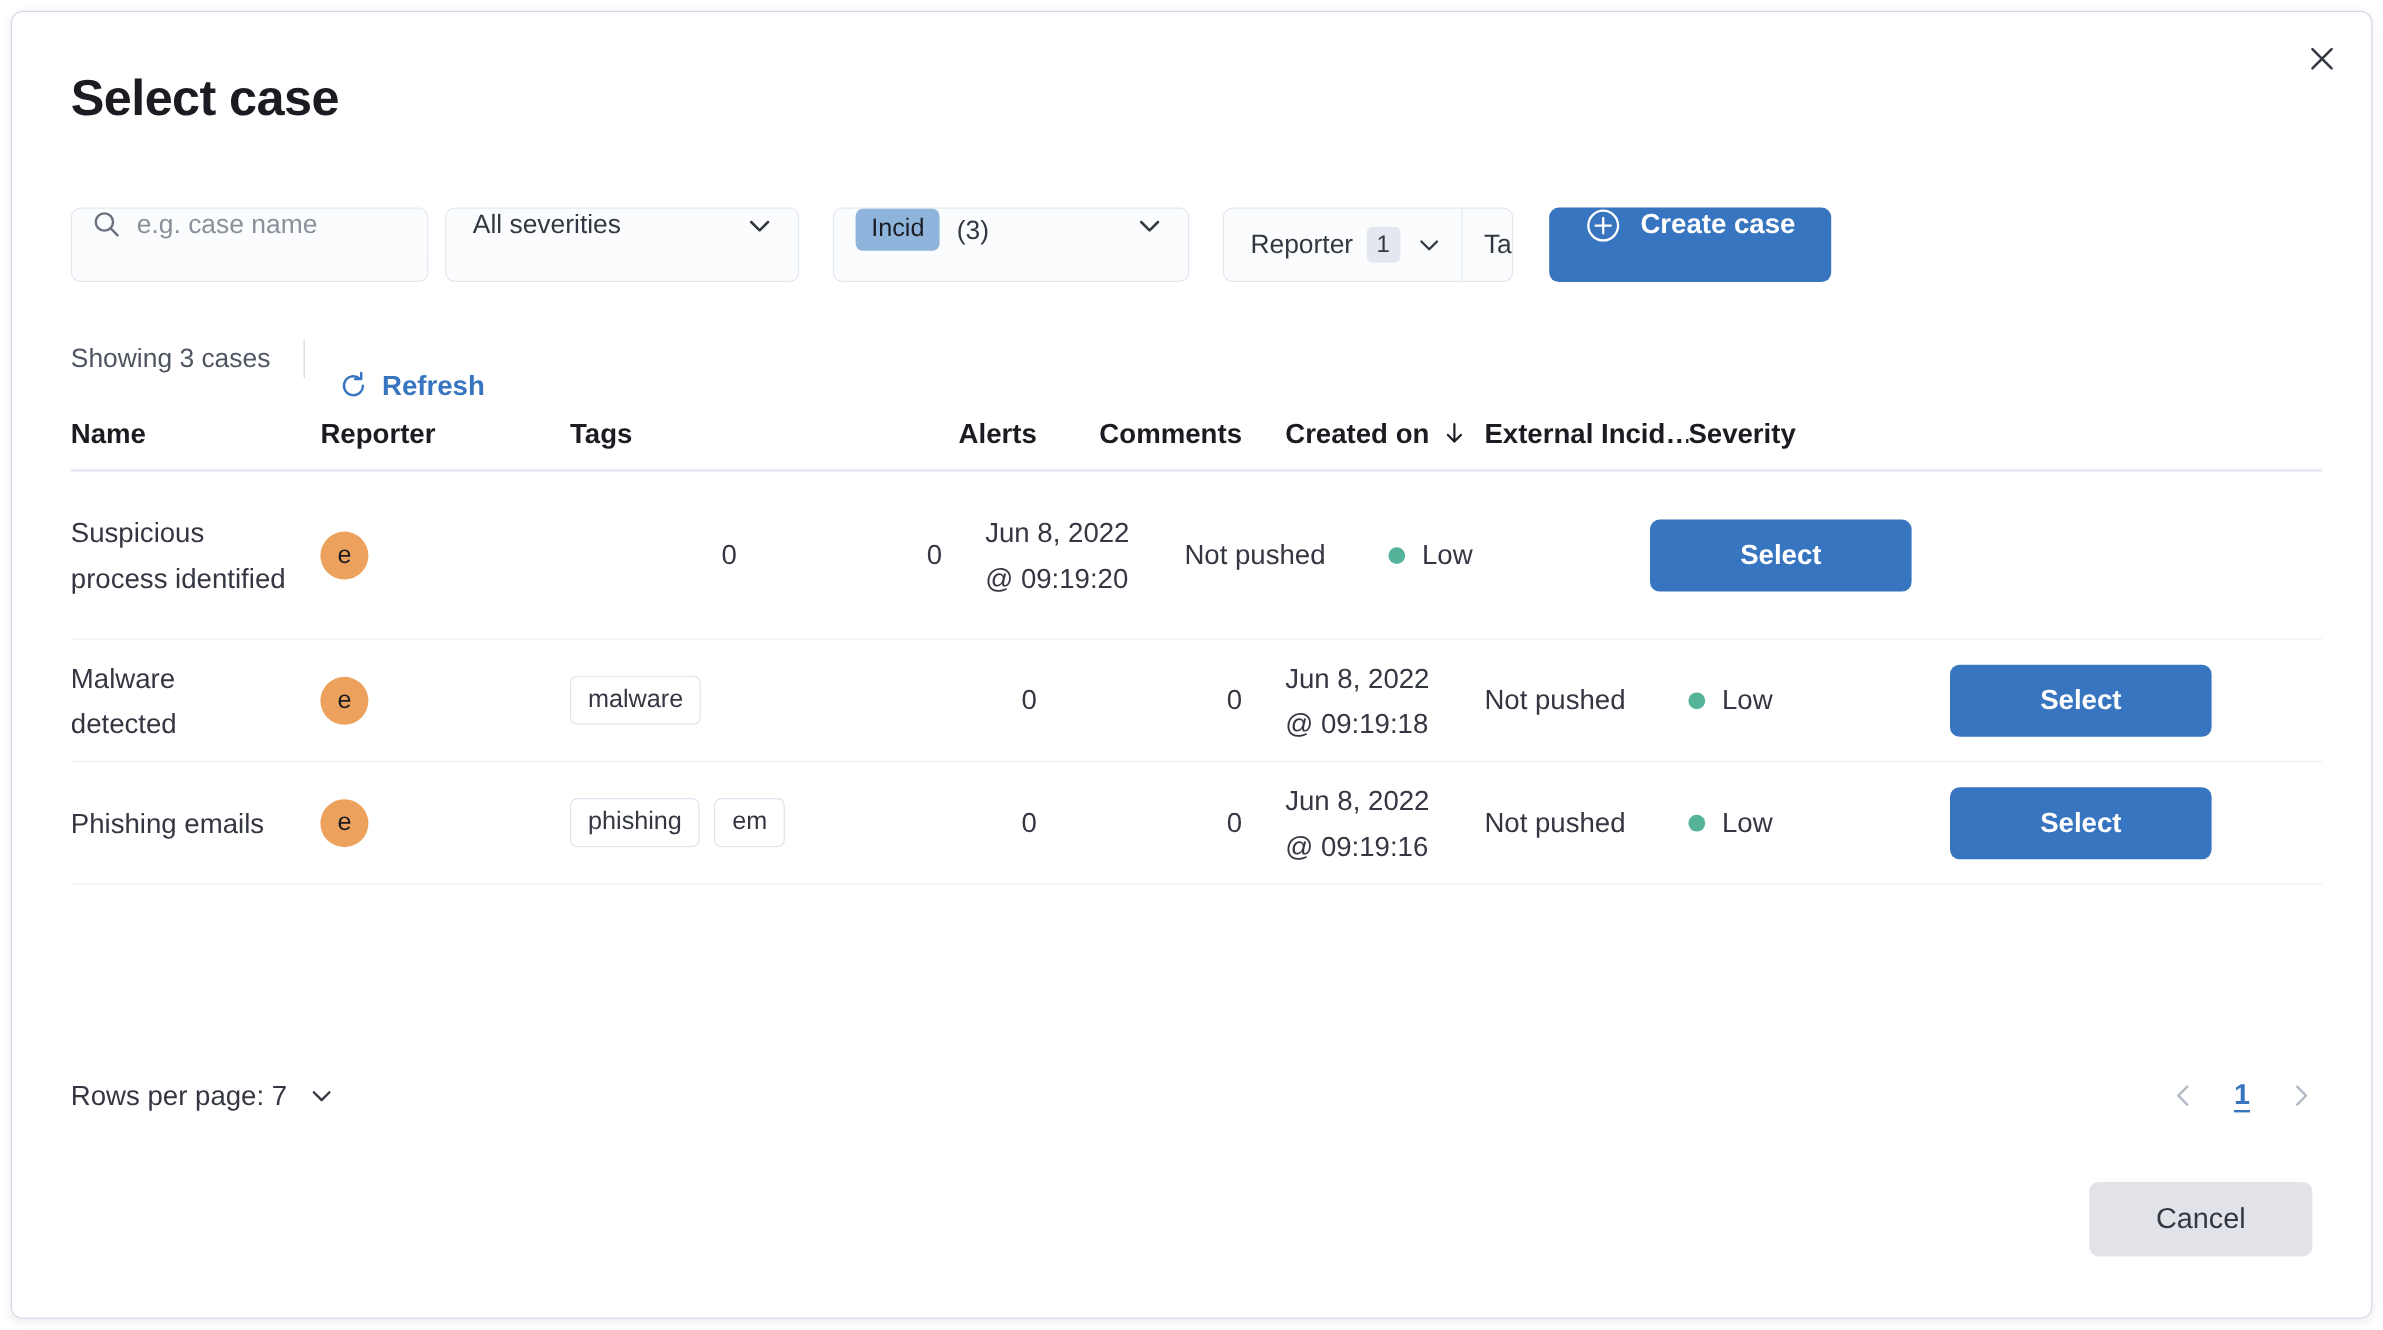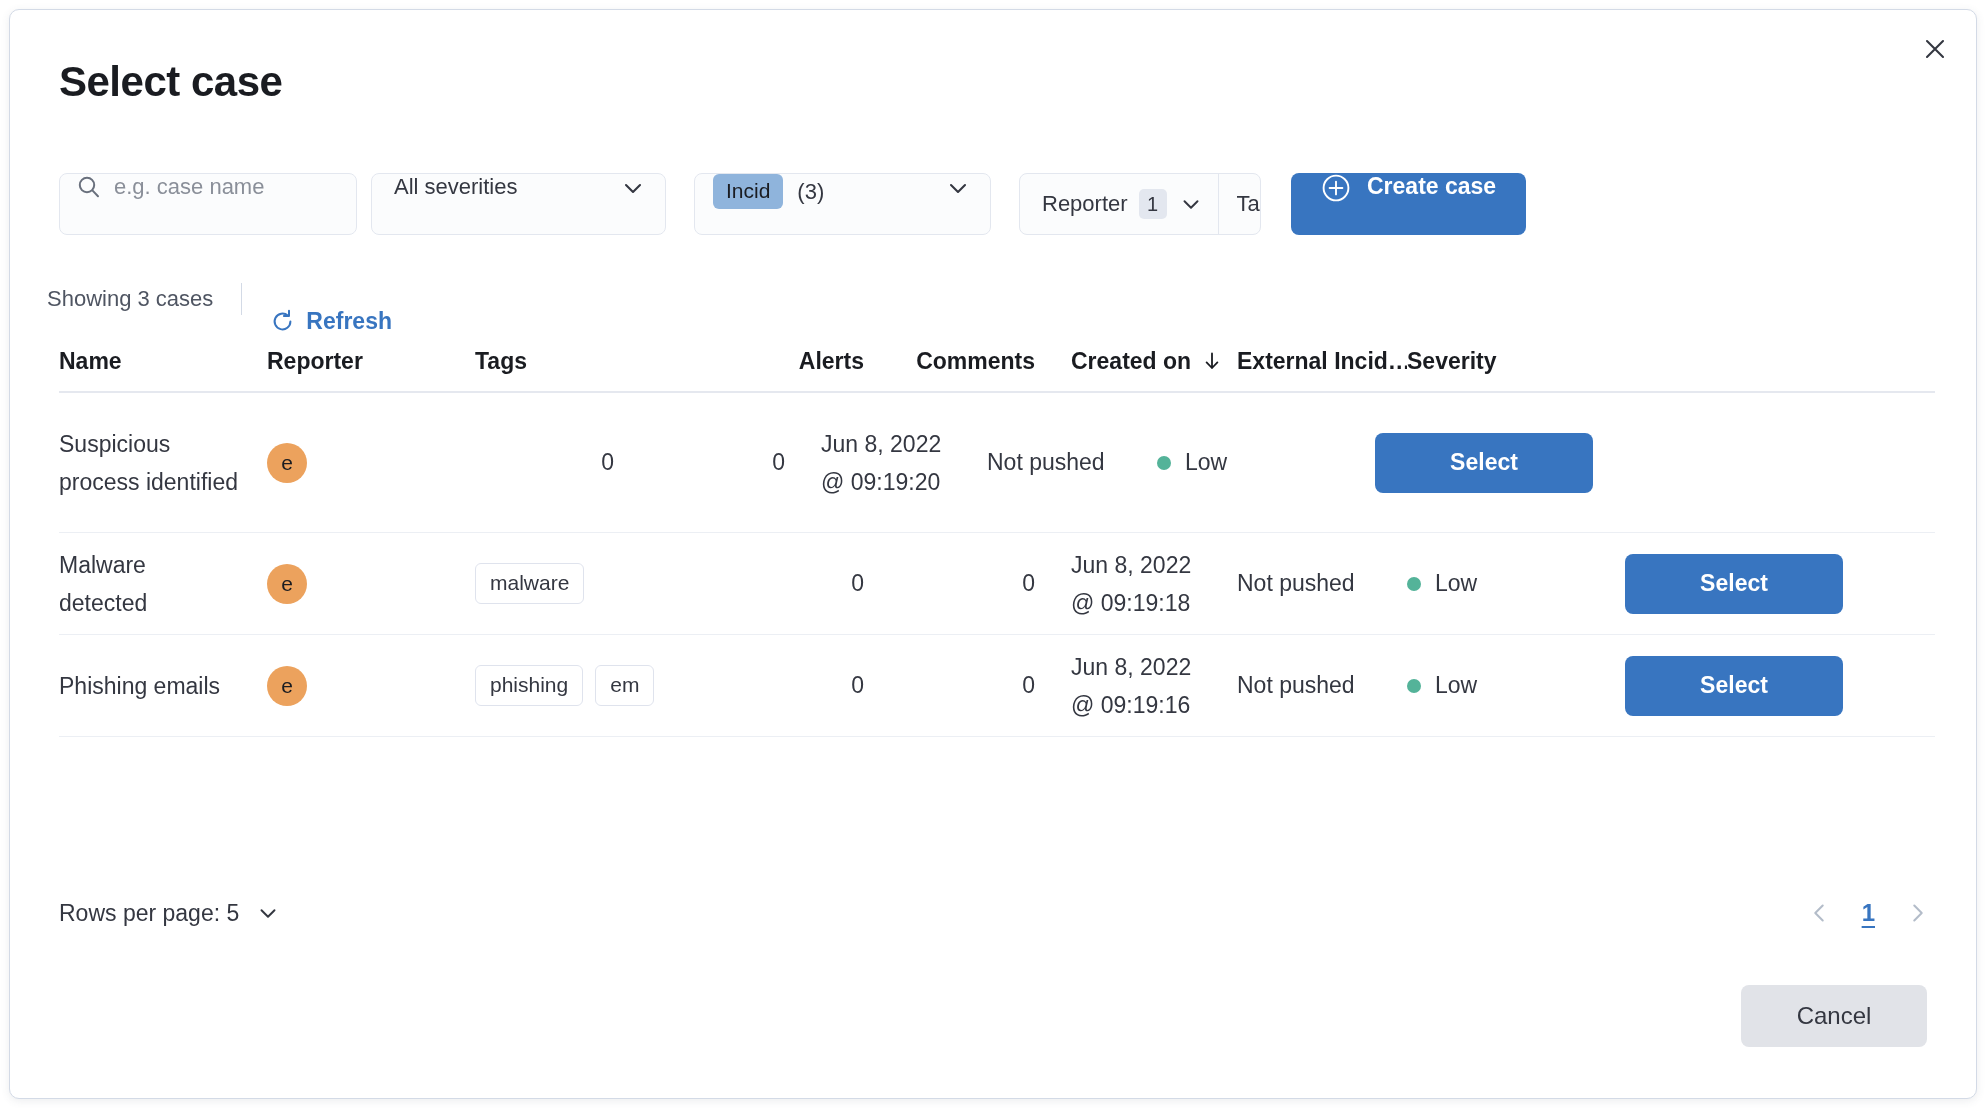--- a/index.html
+++ b/index.html
@@ -171,21 +171,21 @@
     gap: 16px;
     cursor: pointer;
     white-space: nowrap;
   }
 
   .chev { flex: 0 0 auto; color: #343741; display: flex; }
 
   
   .showing-row {
     position: absolute;
-    left: 37px;
+    left: 49px;
     top: 272px;
     display: flex;
     align-items: center;
     height: 34px;
   }
   .showing-text { font-size: 22px; color: #4f5562; }
   .vsep {
     width: 1px;
     height: 32px;
     background: #d3dae6;
@@ -587,21 +587,21 @@
           </span>
         </div>
         <div class="td col-action action-cell">
           <button class="select-btn">Select</button>
         </div>
       </div>
     </div>
 
     <div class="table-footer">
       <button class="rows-per-page">
-        <span>Rows per page: 5</span>
+        <span>Rows per page: 7</span>
         <span class="chev">
           <svg width="26" height="26" viewBox="0 0 28 28" fill="none">
             <path d="M7 11 L14 18 L21 11" stroke="#343741" stroke-width="2.1" stroke-linecap="round" stroke-linejoin="round"></path>
           </svg>
         </span>
       </button>
 
       <div class="pager">
         <button class="pager-arrow">
           <svg width="26" height="26" viewBox="0 0 28 28" fill="none">

